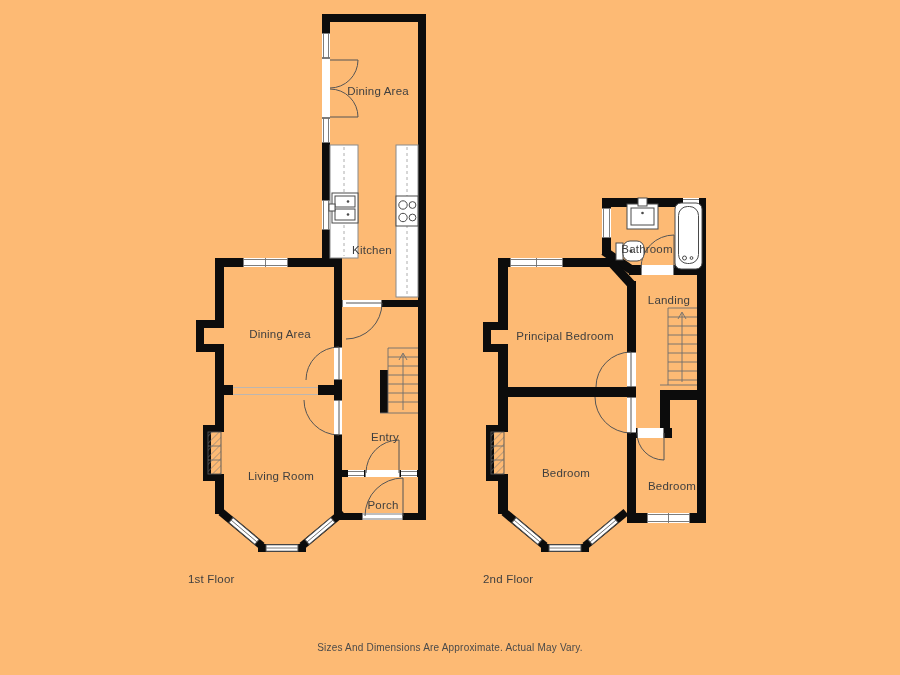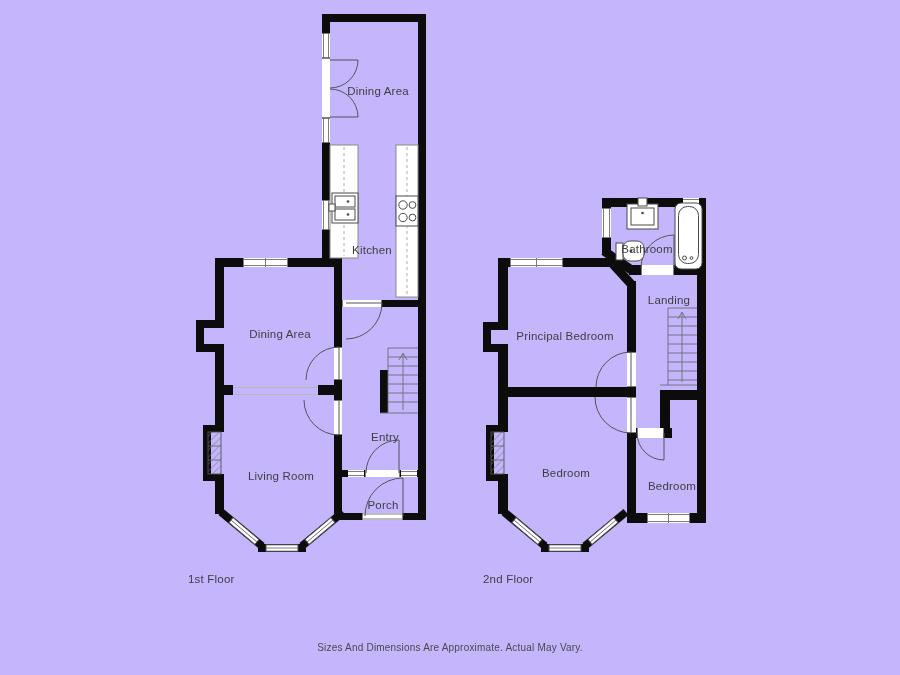--- a/index.html
+++ b/index.html
@@ -1,16 +1,16 @@
 <!DOCTYPE html>
 <html><head>
 <meta charset="utf-8">
 <style>
   html,body{margin:0;padding:0;background:#fff;}
-  #canvas{position:relative;width:900px;height:675px;background:#c4b5fd;overflow:hidden;}
+  #canvas{position:relative;width:900px;height:675px;background:#fdba74;overflow:hidden;}
   svg{position:absolute;left:0;top:0;}
   text{font-family:"Liberation Sans","DejaVu Sans",sans-serif;fill:#3f3f3f;font-size:11.5px;letter-spacing:.2px;}
   text.small{font-size:10px;fill:#4a4a4a;}
   .wall{fill:#0c0c0c;}
   .wline{stroke:#0c0c0c;stroke-linecap:butt;fill:none;}
   .thin{stroke:#6e6e6e;stroke-width:.9;fill:none;}
   .lite{stroke:#b5b5b5;stroke-width:.9;fill:none;}
   .fix{fill:#fff;stroke:#4a4a4a;stroke-width:1;}
   .arc{fill:none;stroke:#555;stroke-width:1;}
   .dash{stroke:#9a9a9a;stroke-width:.8;stroke-dasharray:3 3;fill:none;}

